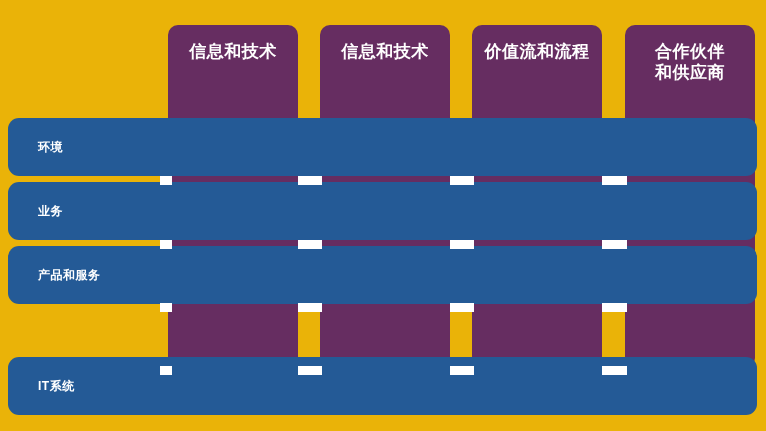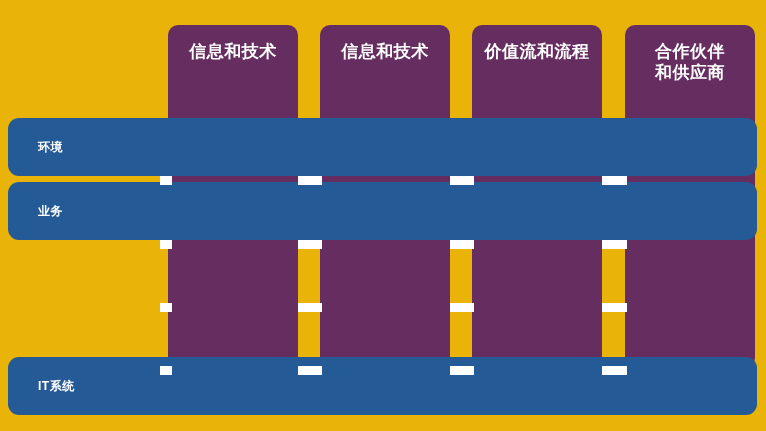--- a/index.html
+++ b/index.html
@@ -126,20 +126,23 @@
   <div class="row-layer">
 
     <div class="row-bar" style="top:118px;">
       <div class="row-label">环境</div>
     </div>
 
     <div class="row-bar" style="top:182px;">
       <div class="row-label">业务</div>
     </div>
 
+    <div class="row-bar" style="top:246px;">
+      <div class="row-label">产品和服务</div>
+    </div>
 
     <div class="row-bar" style="top:309px;margin-top:48px;">
       <div class="row-label">IT系统</div>
     </div>
 
 
   </div>
 
   <div class="notch-layer">
     <div class="notch" style="left:160px; top:176px; width:12px;"></div>

